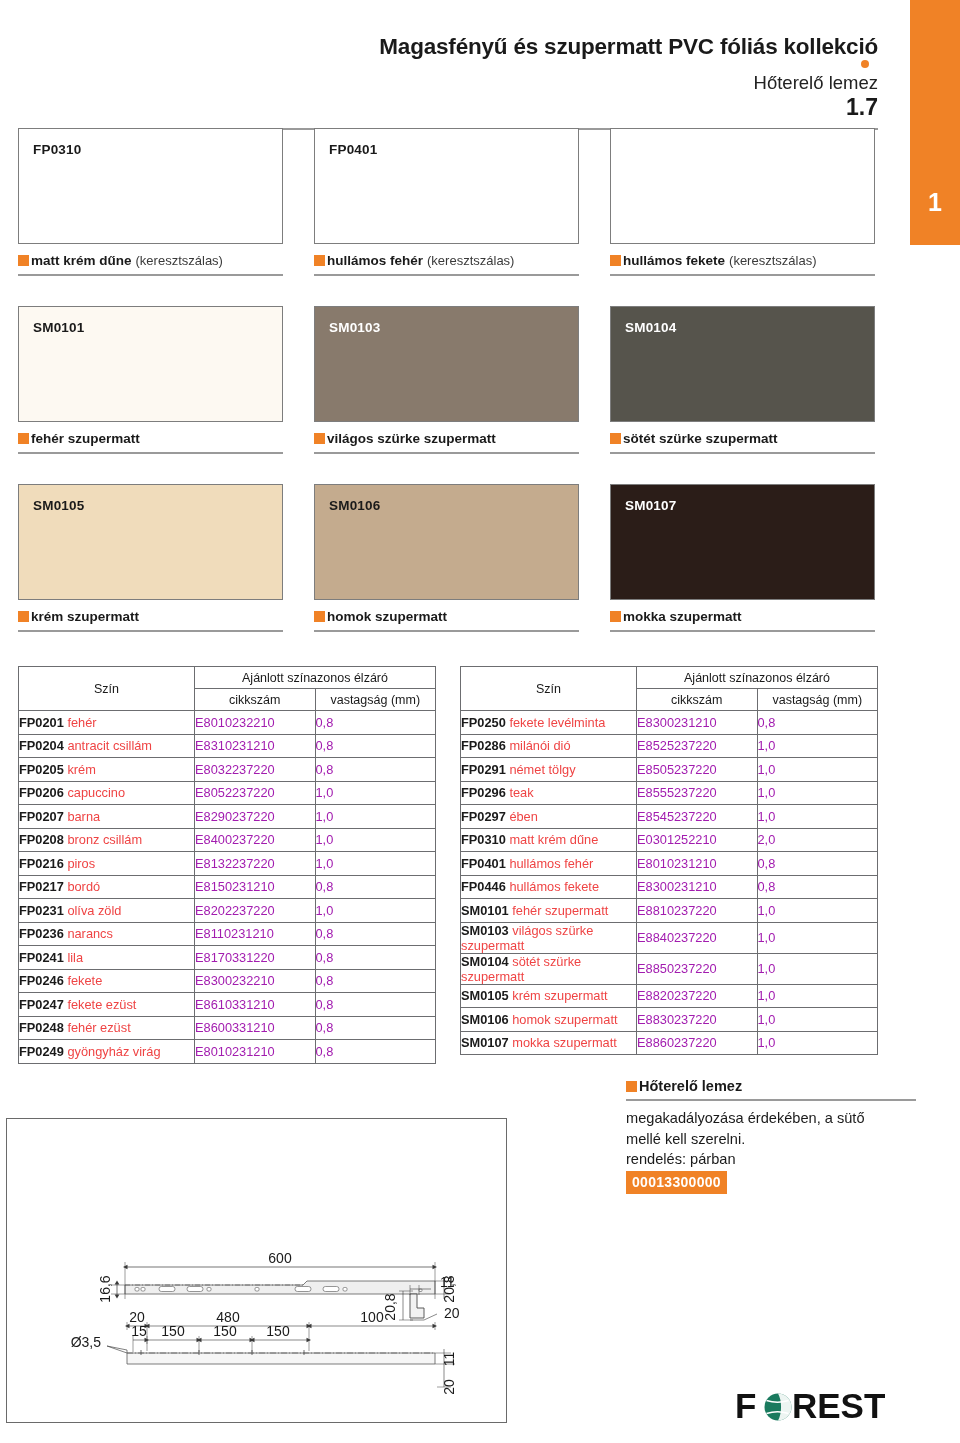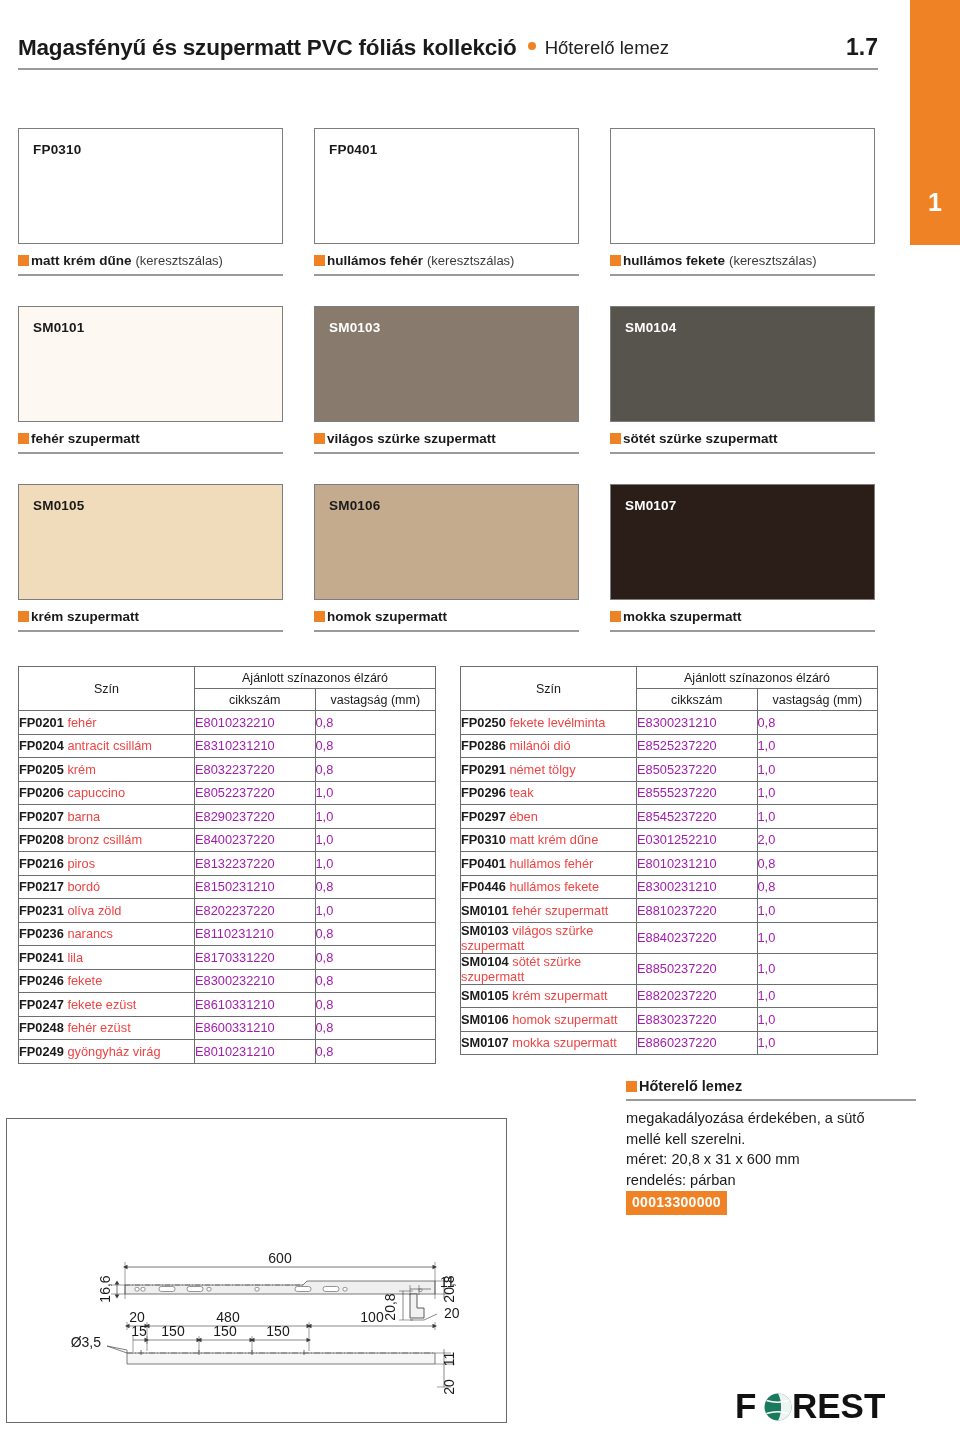--- a/index.html
+++ b/index.html
@@ -7,21 +7,21 @@
        font-family:"Liberation Sans",sans-serif;color:#1a1a1a;}
 
   
   .side-tab{position:absolute;left:910px;top:0;width:50px;height:245px;
             background:#f08226;}
   .side-tab .num{position:absolute;left:0;right:0;bottom:30px;text-align:center;
             color:#ffffff;font-size:25px;font-weight:bold;line-height:1;}
 
   
   .header{position:absolute;left:18px;top:34px;width:860px;}
-  .header-line1{display:flex;align-items:center;white-space:nowrap;}
+  .header-line1{display:flex;align-items:flex-end;white-space:nowrap;flex-direction:column;}
   .h-title{font-size:22.5px;font-weight:bold;letter-spacing:-.2px;}
   .h-dot{width:8px;height:8px;border-radius:50%;background:#f08226;
          display:inline-block;margin:0 9px 4px 11px;flex:0 0 auto;}
   .h-sub{font-size:18.5px;font-weight:400;color:#222;}
   .h-page{margin-left:auto;font-size:23px;font-weight:bold;padding-left:20px;}
   .header-rule{margin-top:7px;height:2px;background:#9a9a9a;}
 
   
   .grid{position:absolute;left:18px;top:128px;width:860px;}
   .srow{display:flex;}
@@ -509,21 +509,20 @@
 
 <div class="info">
   <div class="info-head">
     <span class="marker"></span>
     <span class="nm">Hőterelő lemez</span>
   </div>
   <div class="info-rule"></div>
   <div class="info-body">
     <div>megakadályozása érdekében, a sütő</div>
     <div>mellé kell szerelni.</div>
-    <div>méret: 20,8 x 31 x 600 mm</div>
     <div>rendelés: párban</div>
     <div><span class="code-badge">00013300000</span></div>
   </div>
 </div>
 
 <div class="logo">
   <svg width="180" height="40" viewBox="0 0 180 40">
     <text x="0" y="31" font-family="Liberation Sans, sans-serif" font-size="35" font-weight="bold" fill="#111111" letter-spacing="0">F</text>
     <g>
       <circle cx="43" cy="20" r="13.5" fill="#1a7a5e"></circle>

